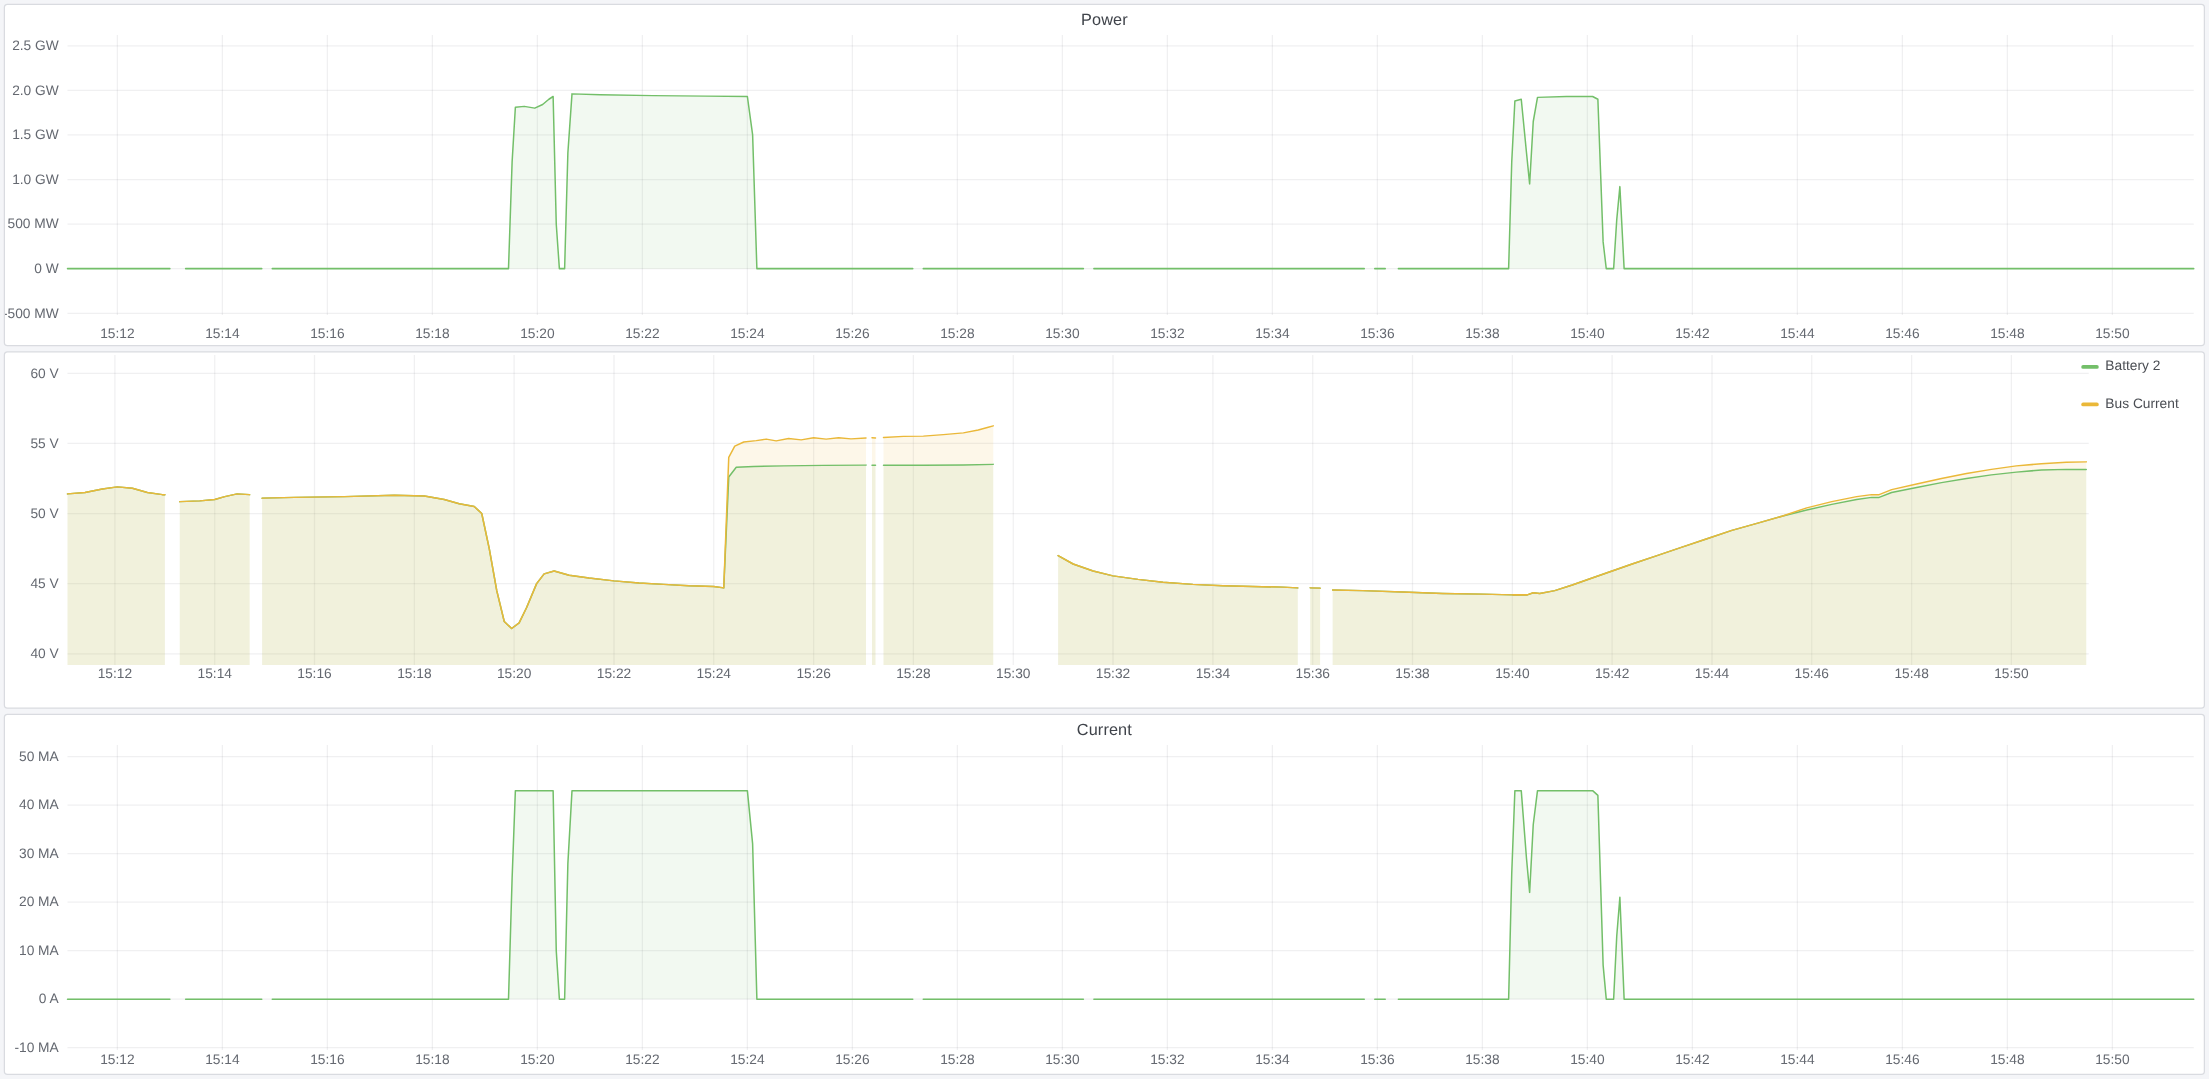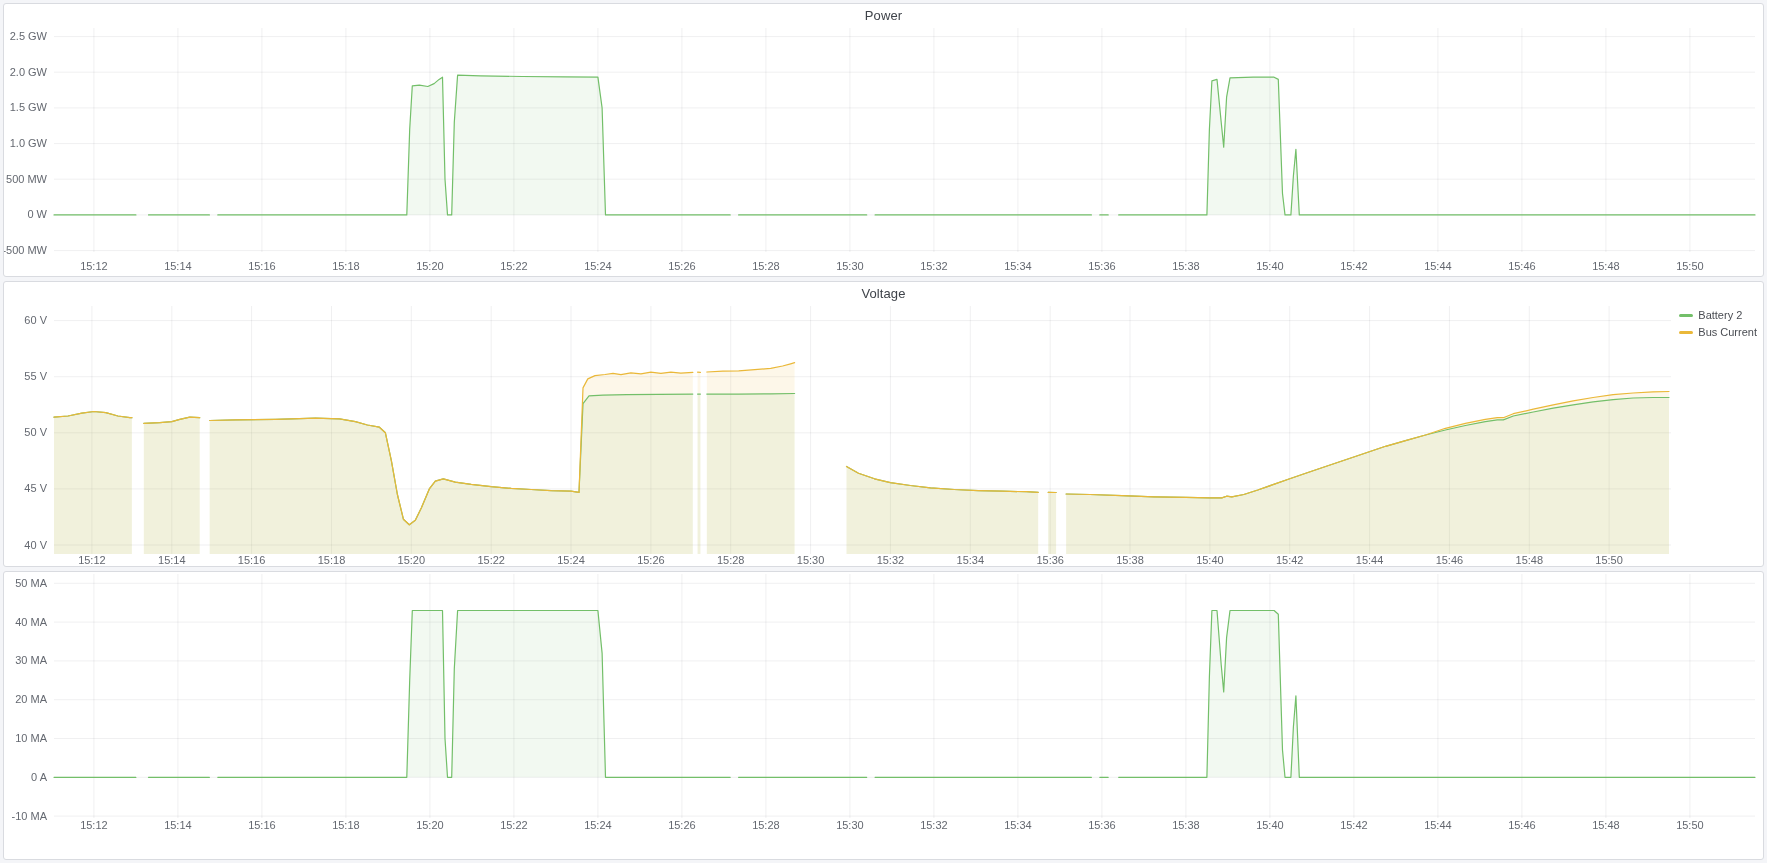--- a/index.html
+++ b/index.html
@@ -3,21 +3,21 @@
 <meta charset="utf-8">
 <style>
   * { margin:0; padding:0; box-sizing:border-box; }
   html,body { width:1767px; height:863px; background:#f4f5f8; font-family:"Liberation Sans",sans-serif; overflow:hidden; }
   .dash { position:absolute; left:0; top:0; width:1767px; height:863px; }
   .panel { position:absolute; left:3px; width:1761px; background:#ffffff; border:1px solid #d9dbe0; border-radius:3px; }
   .panel-header { height:22px; display:flex; align-items:center; justify-content:center; }
   .panel-title { font-size:13px; font-weight:500; color:#3f434a; letter-spacing:.1px; cursor:pointer; }
   .chart-wrap { position:relative; }
   svg { display:block; }
-  .legend { position:absolute; top:4px; right:6px; display:flex; flex-direction:column; gap:3px; }
+  .legend { position:absolute; top:4px; right:20px; display:flex; flex-direction:column; gap:16px; }
   .legend-item { display:flex; align-items:center; gap:5px; font-size:11px; color:#4a4d53; line-height:14px; cursor:pointer; }
   .legend-swatch { width:14px; height:3px; border-radius:1.5px; display:inline-block; }
 </style>
 </head>
 <body>
 
 <div class="dash">
 
   <div class="panel" style="top:3px; height:274px;">
     <div class="panel-header">
@@ -91,23 +91,20 @@
           <text x="43" y="85.4" text-anchor="end" font-size="11" fill="#646870">1.5 GW</text>
           <text x="43" y="121.1" text-anchor="end" font-size="11" fill="#646870">1.0 GW</text>
           <text x="43" y="156.7" text-anchor="end" font-size="11" fill="#646870">500 MW</text>
           <text x="43" y="192.4" text-anchor="end" font-size="11" fill="#646870">0 W</text>
           <text x="43" y="228.1" text-anchor="end" font-size="11" fill="#646870">-500 MW</text>
         </svg>
     </div>
   </div>
 
   <div class="panel" style="top:281px; height:286px;">
-    <div class="panel-header">
-      <span class="panel-title">Voltage</span>
-    </div>
     <div class="chart-wrap">
       <svg width="1759" height="262">
           <line x1="87.9" y1="2" x2="87.9" y2="250" stroke="rgba(40,46,52,0.07)" stroke-width="1"></line>
           <line x1="167.8" y1="2" x2="167.8" y2="250" stroke="rgba(40,46,52,0.07)" stroke-width="1"></line>
           <line x1="247.6" y1="2" x2="247.6" y2="250" stroke="rgba(40,46,52,0.07)" stroke-width="1"></line>
           <line x1="327.5" y1="2" x2="327.5" y2="250" stroke="rgba(40,46,52,0.07)" stroke-width="1"></line>
           <line x1="407.3" y1="2" x2="407.3" y2="250" stroke="rgba(40,46,52,0.07)" stroke-width="1"></line>
           <line x1="487.2" y1="2" x2="487.2" y2="250" stroke="rgba(40,46,52,0.07)" stroke-width="1"></line>
           <line x1="567.0" y1="2" x2="567.0" y2="250" stroke="rgba(40,46,52,0.07)" stroke-width="1"></line>
           <line x1="646.9" y1="2" x2="646.9" y2="250" stroke="rgba(40,46,52,0.07)" stroke-width="1"></line>
@@ -193,20 +190,23 @@
         </div>
         <div class="legend-item">
           <span class="legend-swatch" style="background: rgb(234, 184, 57);"></span>
           <span>Bus Current</span>
         </div>
       </div>
     </div>
   </div>
 
   <div class="panel" style="top:571px; height:289px;">
+    <div class="panel-header">
+      <span class="panel-title">Current</span>
+    </div>
     <div class="chart-wrap">
       <svg width="1759" height="265">
           <line x1="89.9" y1="2" x2="89.9" y2="246" stroke="rgba(40,46,52,0.07)" stroke-width="1"></line>
           <line x1="173.9" y1="2" x2="173.9" y2="246" stroke="rgba(40,46,52,0.07)" stroke-width="1"></line>
           <line x1="257.9" y1="2" x2="257.9" y2="246" stroke="rgba(40,46,52,0.07)" stroke-width="1"></line>
           <line x1="341.9" y1="2" x2="341.9" y2="246" stroke="rgba(40,46,52,0.07)" stroke-width="1"></line>
           <line x1="425.9" y1="2" x2="425.9" y2="246" stroke="rgba(40,46,52,0.07)" stroke-width="1"></line>
           <line x1="509.9" y1="2" x2="509.9" y2="246" stroke="rgba(40,46,52,0.07)" stroke-width="1"></line>
           <line x1="593.9" y1="2" x2="593.9" y2="246" stroke="rgba(40,46,52,0.07)" stroke-width="1"></line>
           <line x1="677.9" y1="2" x2="677.9" y2="246" stroke="rgba(40,46,52,0.07)" stroke-width="1"></line>

